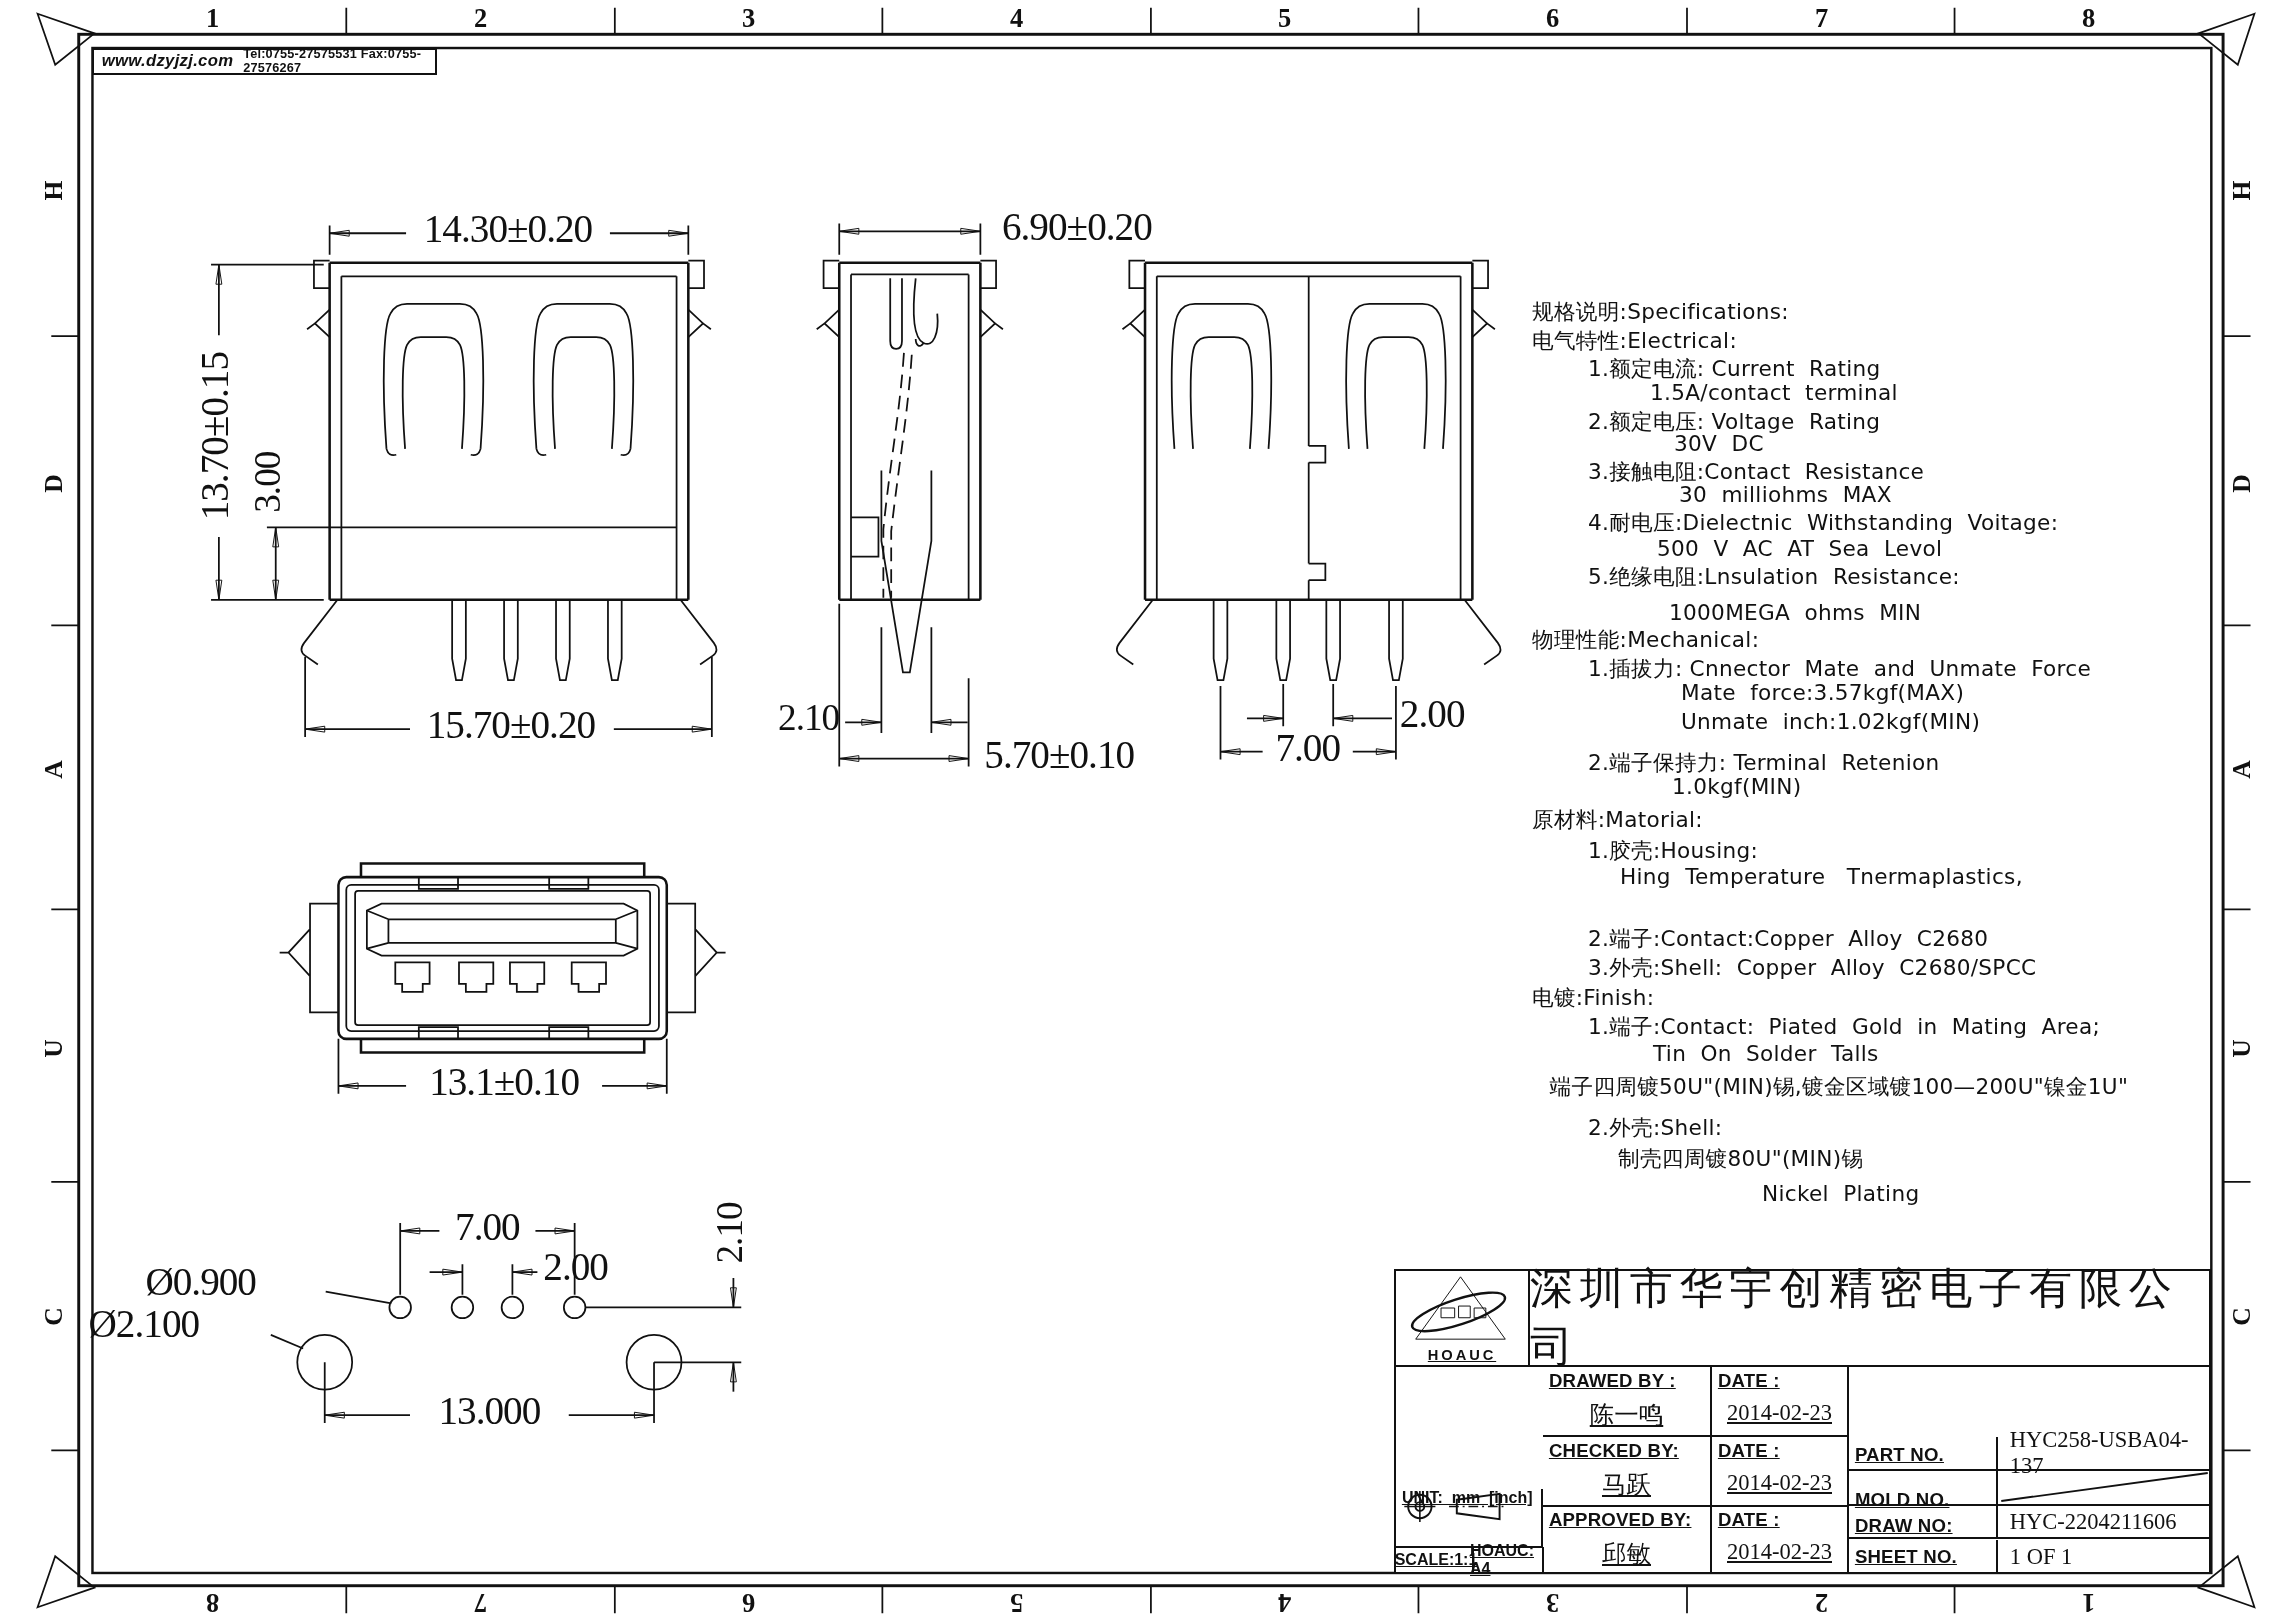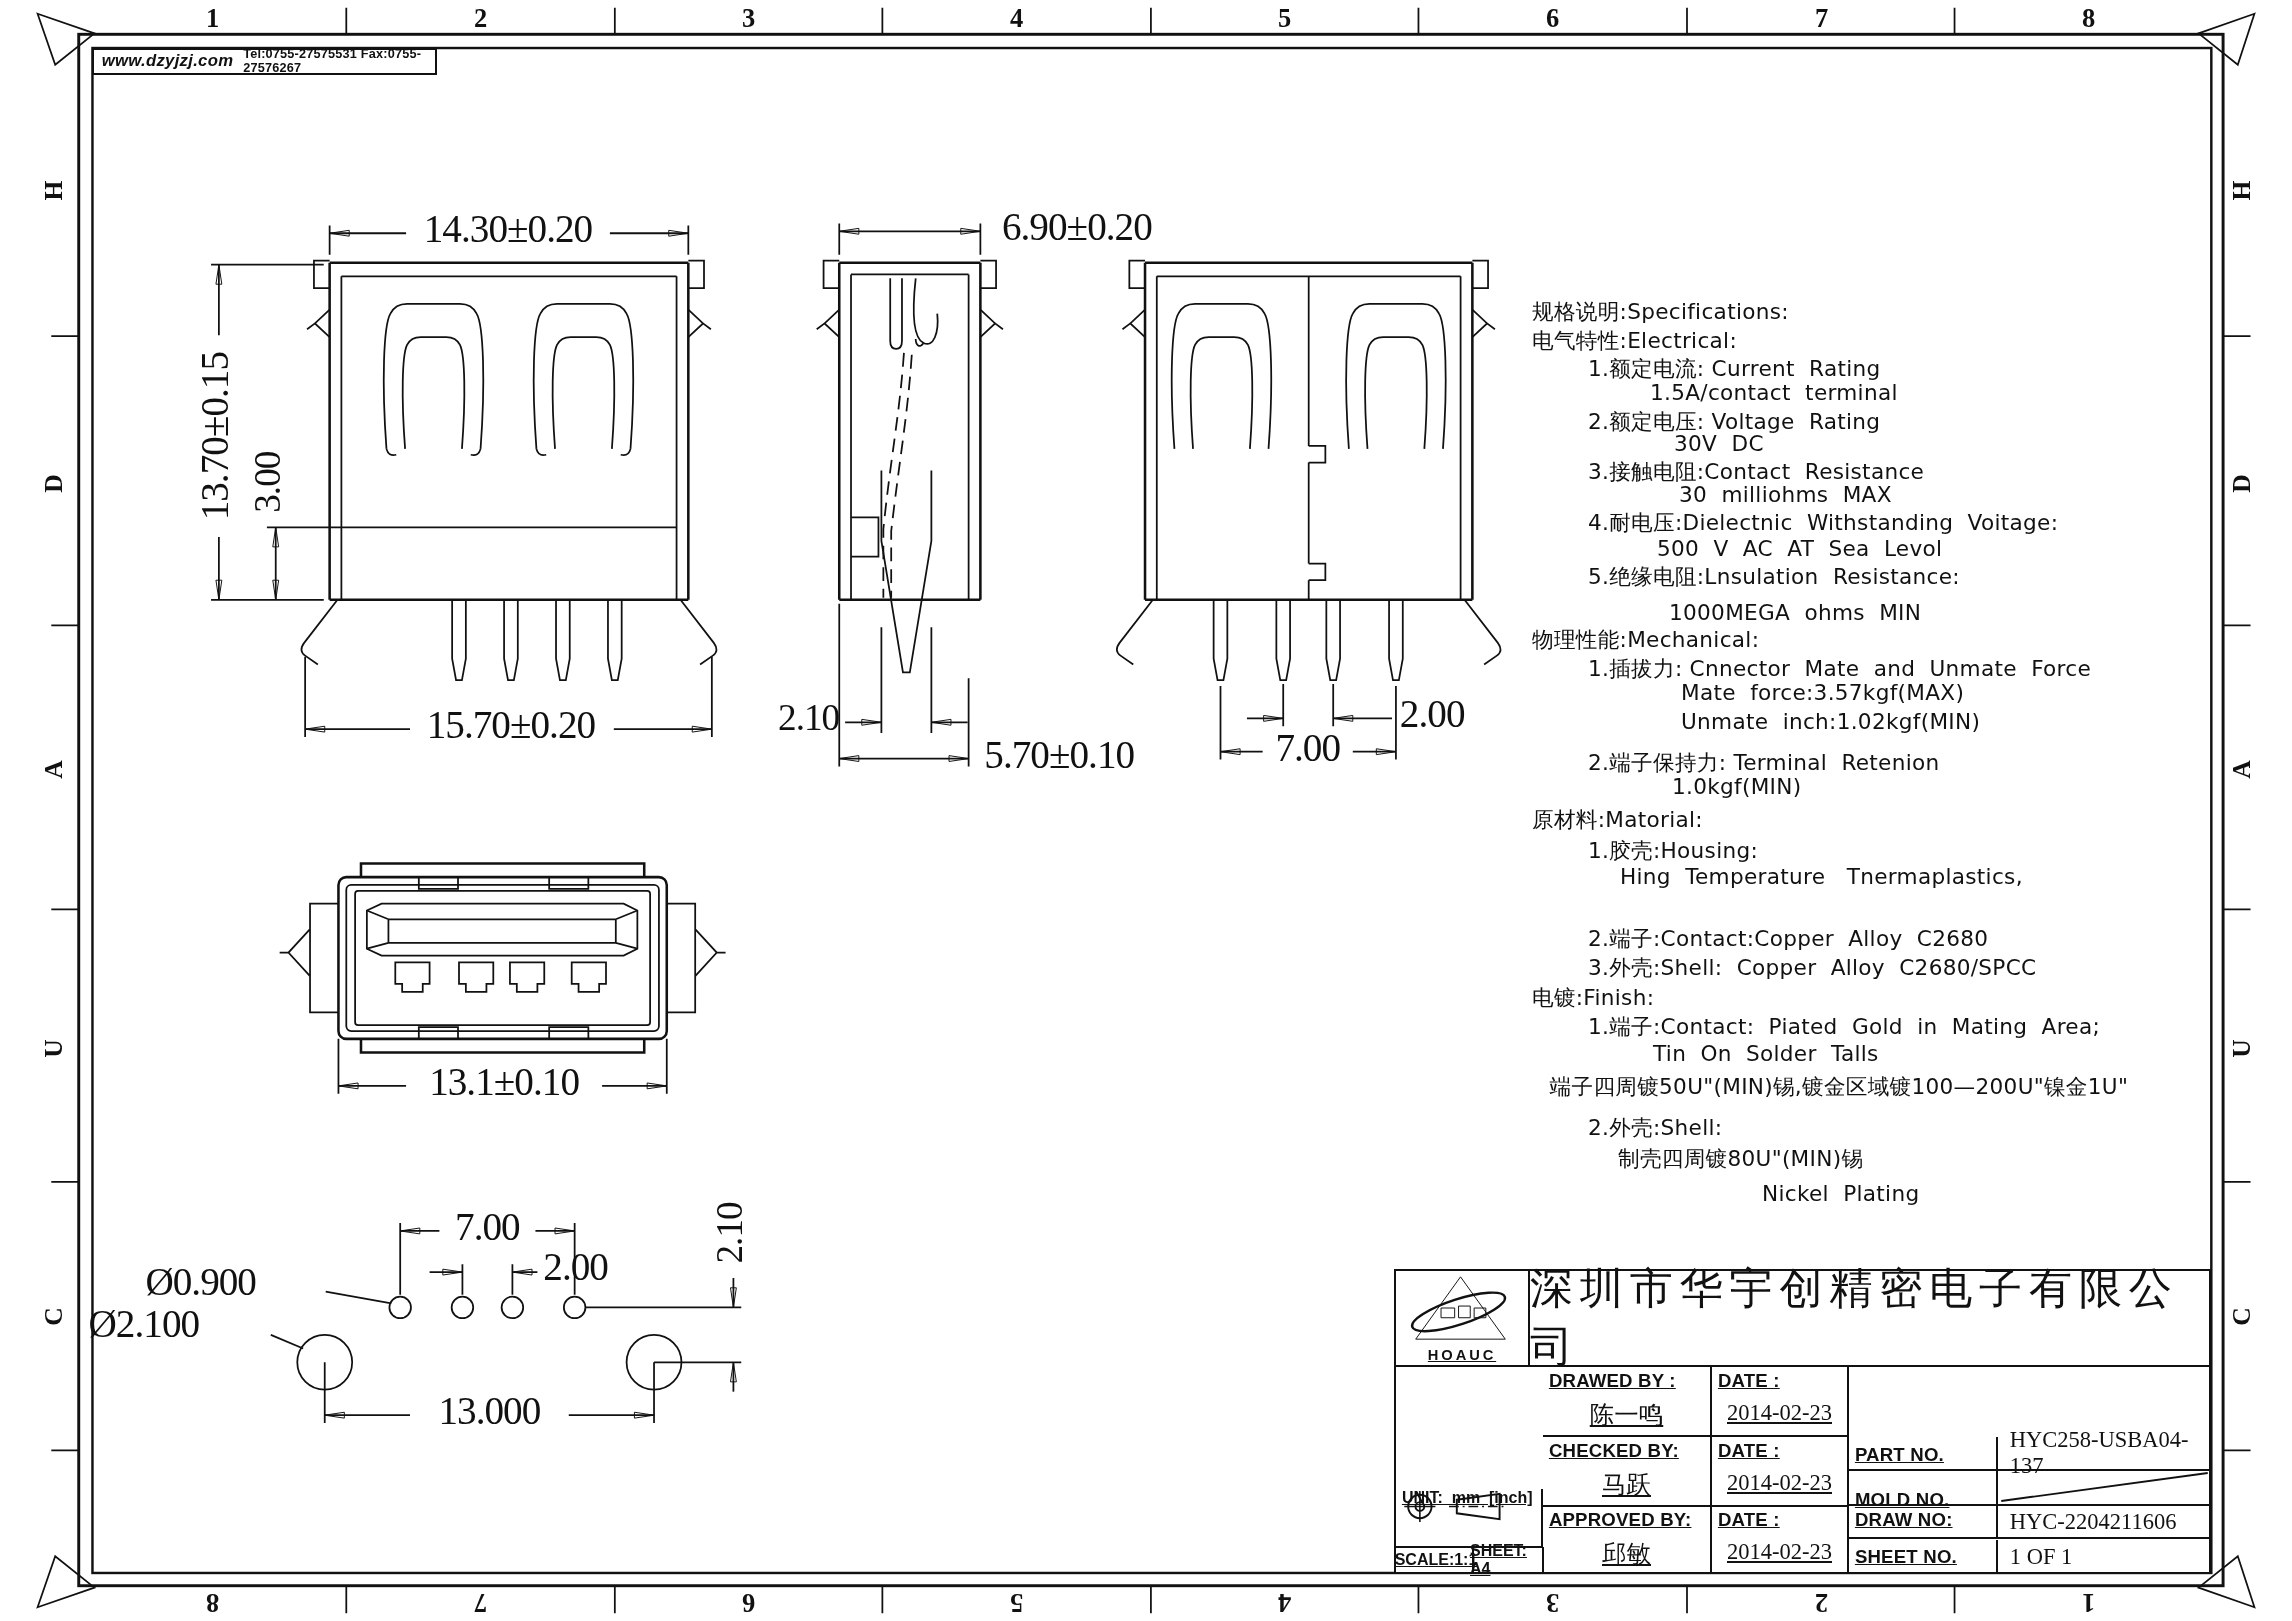--- a/index.html
+++ b/index.html
@@ -333,21 +333,21 @@
         <path d="M24,2 V34 M8,18 H40" stroke-width="1.6"></path>
         <path d="M62,11 L106,5 L106,31 L62,25 Z" stroke-width="2"></path>
         <path d="M54,18 H114" stroke-width="1.4" stroke-dasharray="10 4 2 4"></path>
       </svg>
       <div class="unitrow">UNIT:  mm  [inch]</div>
     </div>
     <div class="cell br" style="left:4px;top:276px;width:74px;height:25.5px">
       <div class="scaletxt">SCALE:1:1</div>
     </div>
     <div class="cell br" style="left:74px;top:276px;width:74px;height:25.5px">
-      <div class="scaletxt">SHEET:  A4</div>
+      <div class="scaletxt">HOAUC:  A4</div>
     </div>
 
     <div class="cell br bb" style="left:147px;top:96px;width:169px;height:70px">
       <div class="lbl">DRAWED  BY  :</div>
       <div class="nameval cjk">陈一鸣</div>
     </div>
     <div class="cell br bb" style="left:147px;top:166px;width:169px;height:70px">
       <div class="lbl">CHECKED  BY:</div>
       <div class="nameval cjk">马跃</div>
     </div>
@@ -377,21 +377,21 @@
     </div>
     <div class="cell br bb" style="left:453px;top:200px;width:149px;height:35px">
       <div class="lbl" style="padding-top:18px">MOLD  NO.</div>
     </div>
     <div class="cell bb" style="left:602px;top:200px;width:213px;height:35px">
       <svg width="213" height="32" viewBox="0 0 217 33">
         <path d="M2,31 L215,2" stroke-width="2"></path>
       </svg>
     </div>
     <div class="cell br bb" style="left:453px;top:235px;width:149px;height:33px">
-      <div class="lbl" style="padding-top:3px">DRAW  NO:</div>
+      <div class="lbl" style="padding-top:9px">DRAW  NO:</div>
     </div>
     <div class="cell bb" style="left:602px;top:235px;width:213px;height:33px">
       <div class="pn-val">HYC-2204211606</div>
     </div>
     <div class="cell br" style="left:453px;top:269px;width:149px;height:33px">
       <div class="lbl" style="padding-top:5.9px">SHEET  NO.</div>
     </div>
     <div class="cell" style="left:602px;top:269px;width:213px;height:33px">
       <div class="pn-val">1 OF 1</div>
     </div>

